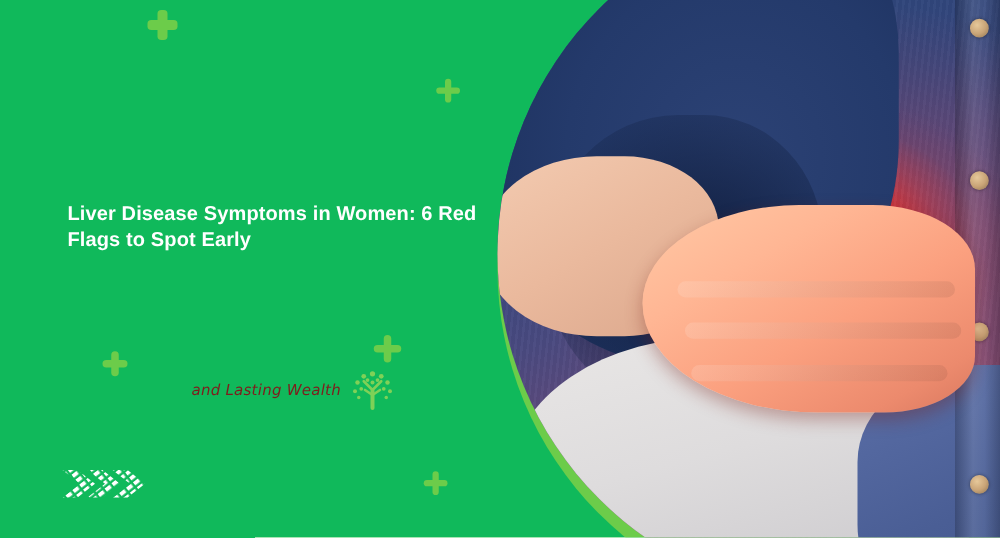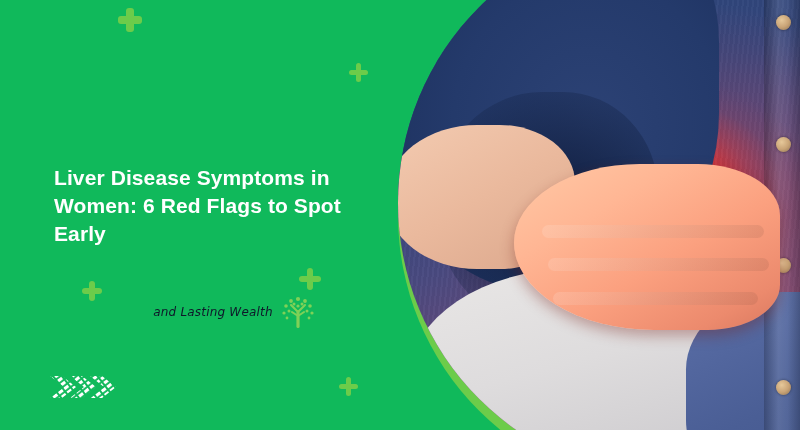--- a/index.html
+++ b/index.html
@@ -204,21 +204,21 @@
     background: linear-gradient(150deg, #f3cbb1 0%, #eab99d 50%, #dba78c 100%);
   }
 
   
   .headline {
     position: absolute;
     left: 54px;
     top: 150px;
     width: 330px;
     color: #ffffff;
-    font-size: 21px;
+    font-size: 16px;
     font-weight: bold;
     line-height: 1.32;
     letter-spacing: .1px;
   }
 
   
   .logo {
     position: absolute;
     left: 124px;
     top: 300px;
@@ -227,21 +227,21 @@
   .logo-main {
     color: #14231a;
     font-family: "DejaVu Sans", sans-serif;
     font-size: 21px;
     font-weight: normal;
     letter-spacing: 1.2px;
     font-style: italic;
     white-space: nowrap;
   }
   .logo-sub {
-    color: #0f172a;
+    color: #7f1d1d;
     font-family: "DejaVu Sans", sans-serif;
     font-size: 12px;
     font-style: italic;
     letter-spacing: .2px;
     text-align: center;
     width: 178px;
     margin-top: 5px;
   }
   .logo-mark {
     position: absolute;

